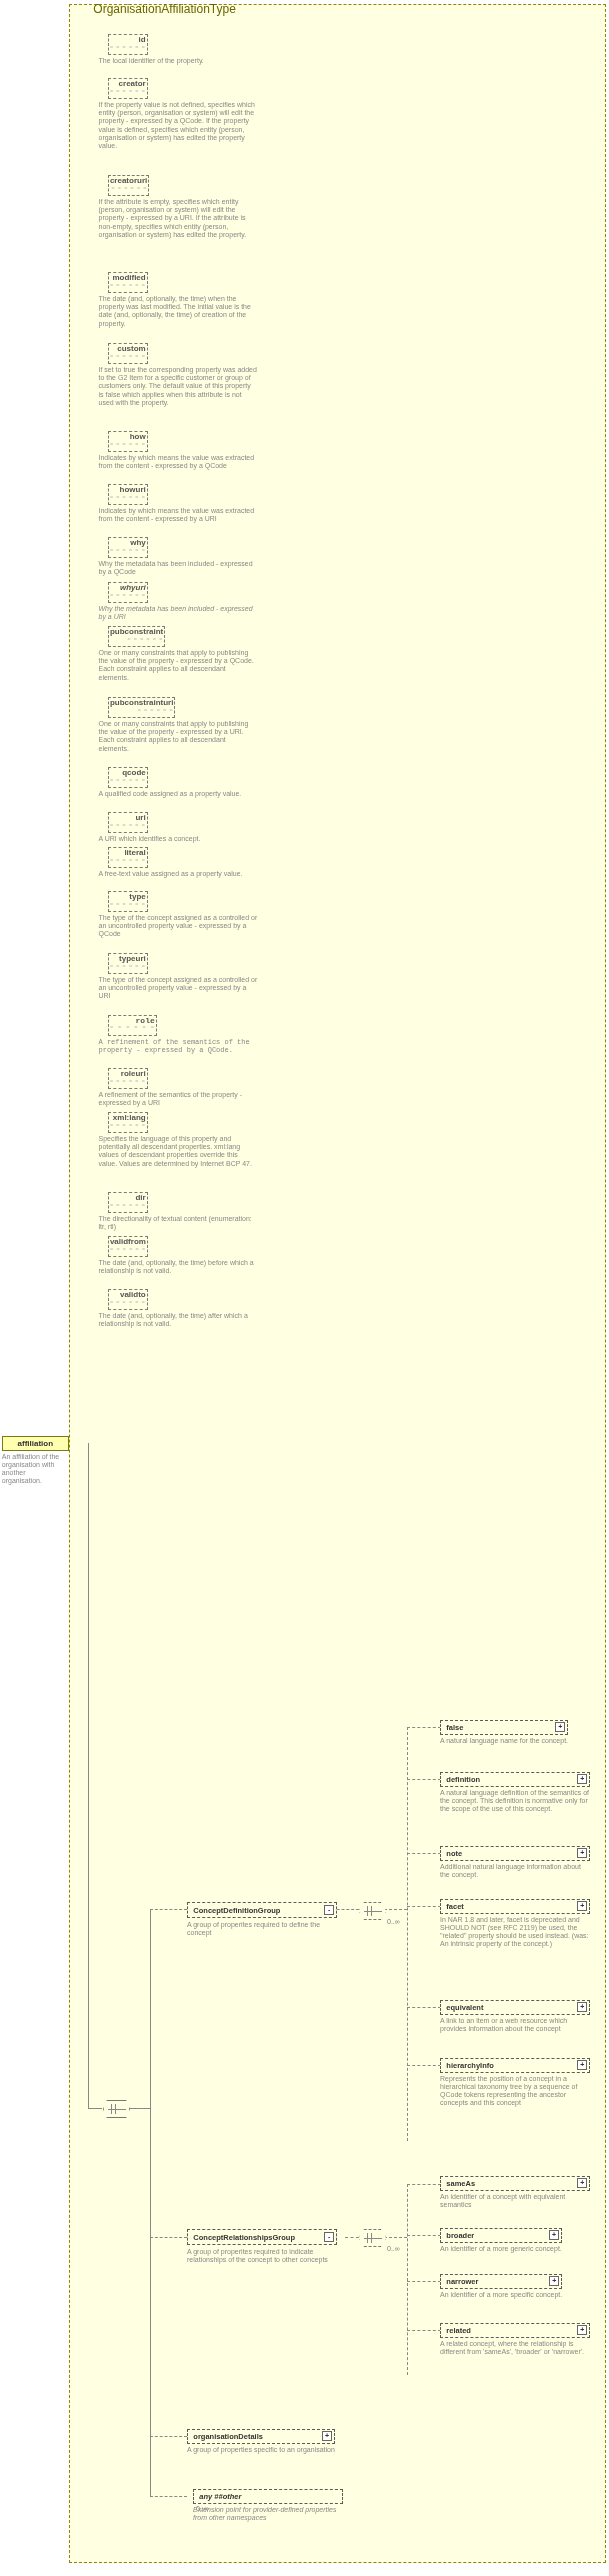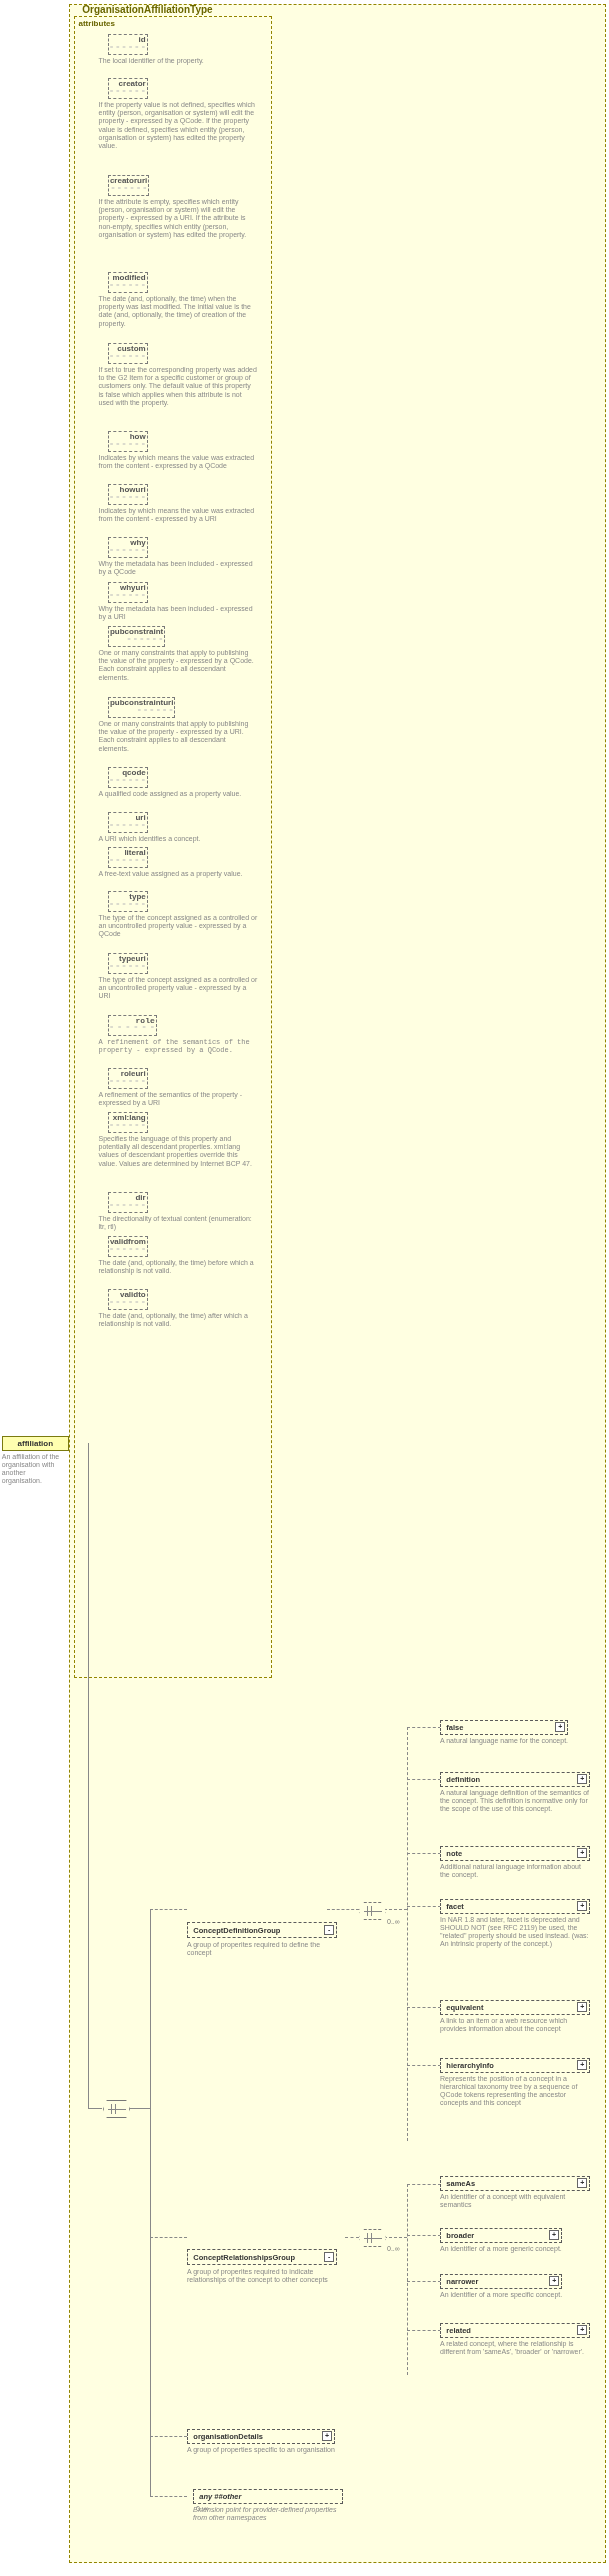--- a/index.html
+++ b/index.html
@@ -25,26 +25,26 @@
     width: 537px;
     height: 2559px;
     border: 0.9px dashed #928400;
     box-sizing: border-box;
     background: #FFFFE1;
     z-index: 1;
   }
   .outer-box .title-tab {
     position: absolute;
     top: -0.9px;
-    left: 7px;
+    left: 18px;
     height: 11.5px;
     line-height: 11.5px;
     padding: 0 5.3px;
-    font-weight: bold;
-    font-size: 10px;
+    font-weight: normal;
+    font-size: 12px;
     color: #6a6600;
   }
 
   
   .attrs-box {
     position: absolute;
     left: 74px;
     top: 16px;
     width: 198px;
     height: 1662px;
@@ -121,21 +121,20 @@
     font-size: 7px;
     color: #888;
     max-width: 65px;
     line-height: 1.15;
   }
 
   
   .grp-box {
     position: absolute;
     z-index: 4;
-    margin-top: 20px;
   }
   .grp-box .lbl {
     display: block;
     border: 1.3px dashed #5a5a5a;
     padding: 2.7px 17.7px 2.7px 5.3px;
     font-weight: bold;
     font-size: 7.5px;
     color: #333;
     background: #FFFFE1;
     white-space: nowrap;
@@ -257,23 +256,20 @@
 </style>
 </head>
 <body>
 
 <div class="canvas">
 
   <div class="outer-box">
     <span class="title-tab">OrganisationAffiliationType</span>
   </div>
 
-  <div class="attrs-box">
-    <span class="title-tab">attributes</span>
-  </div>
 
   <div class="main-element">
     <span class="lbl">affiliation</span>
     <div class="desc">An affiliation of the organisation with another organisation.</div>
   </div>
 
   <div class="hline" style="left:53px; top:1443px; width:16px;"></div>
 
   <div class="conn" style="left:103px; top:2100px;">
       <div class="body"></div>
@@ -292,21 +288,21 @@
 
   <div id="attr-host">
       <div class="attr-item" style="top: 34px;"><span class="attr-label"><span class="fg">id</span><span class="eq-row">= = = = = =</span></span><div class="attr-desc">The local identifier of the property.</div></div>
       <div class="attr-item" style="top: 78px;"><span class="attr-label"><span class="fg">creator</span><span class="eq-row">= = = = = =</span></span><div class="attr-desc">If the property value is not defined, specifies which entity (person, organisation or system) will edit the property - expressed by a QCode. If the property value is defined, specifies which entity (person, organisation or system) has edited the property value.</div></div>
       <div class="attr-item" style="top: 175px;"><span class="attr-label"><span class="fg">creatoruri</span><span class="eq-row">= = = = = =</span></span><div class="attr-desc">If the attribute is empty, specifies which entity (person, organisation or system) will edit the property - expressed by a URI. If the attribute is non-empty, specifies which entity (person, organisation or system) has edited the property.</div></div>
       <div class="attr-item" style="top: 272px;"><span class="attr-label"><span class="fg">modified</span><span class="eq-row">= = = = = =</span></span><div class="attr-desc">The date (and, optionally, the time) when the property was last modified. The initial value is the date (and, optionally, the time) of creation of the property.</div></div>
       <div class="attr-item" style="top: 343px;"><span class="attr-label"><span class="fg">custom</span><span class="eq-row">= = = = = =</span></span><div class="attr-desc">If set to true the corresponding property was added to the G2 Item for a specific customer or group of customers only. The default value of this property is false which applies when this attribute is not used with the property.</div></div>
       <div class="attr-item" style="top: 431px;"><span class="attr-label"><span class="fg">how</span><span class="eq-row">= = = = = =</span></span><div class="attr-desc">Indicates by which means the value was extracted from the content - expressed by a QCode</div></div>
       <div class="attr-item" style="top: 484px;"><span class="attr-label"><span class="fg">howuri</span><span class="eq-row">= = = = = =</span></span><div class="attr-desc">Indicates by which means the value was extracted from the content - expressed by a URI</div></div>
       <div class="attr-item" style="top: 537px;"><span class="attr-label"><span class="fg">why</span><span class="eq-row">= = = = = =</span></span><div class="attr-desc">Why the metadata has been included - expressed by a QCode</div></div>
-      <div class="attr-item" style="top: 582px;"><span class="attr-label"><span class="fg">whyuri</span><span class="eq-row">= = = = = =</span></span><div class="attr-desc">Why the metadata has been included - expressed by a URI</div></div>
+      <div class="attr-item" style="top: 582px; font-style: italic;"><span class="attr-label"><span class="fg">whyuri</span><span class="eq-row">= = = = = =</span></span><div class="attr-desc">Why the metadata has been included - expressed by a URI</div></div>
       <div class="attr-item" style="top: 626px;"><span class="attr-label"><span class="fg">pubconstraint</span><span class="eq-row">= = = = = =</span></span><div class="attr-desc">One or many constraints that apply to publishing the value of the property - expressed by a QCode. Each constraint applies to all descendant elements.</div></div>
       <div class="attr-item" style="top: 697px;"><span class="attr-label"><span class="fg">pubconstrainturi</span><span class="eq-row">= = = = = =</span></span><div class="attr-desc">One or many constraints that apply to publishing the value of the property - expressed by a URI. Each constraint applies to all descendant elements.</div></div>
       <div class="attr-item" style="top: 767px;"><span class="attr-label"><span class="fg">qcode</span><span class="eq-row">= = = = = =</span></span><div class="attr-desc">A qualified code assigned as a property value.</div></div>
       <div class="attr-item" style="top: 812px;"><span class="attr-label"><span class="fg">uri</span><span class="eq-row">= = = = = =</span></span><div class="attr-desc">A URI which identifies a concept.</div></div>
       <div class="attr-item" style="top: 847px;"><span class="attr-label"><span class="fg">literal</span><span class="eq-row">= = = = = =</span></span><div class="attr-desc">A free-text value assigned as a property value.</div></div>
       <div class="attr-item" style="top: 891px;"><span class="attr-label"><span class="fg">type</span><span class="eq-row">= = = = = =</span></span><div class="attr-desc">The type of the concept assigned as a controlled or an uncontrolled property value - expressed by a QCode</div></div>
       <div class="attr-item" style="top: 953px;"><span class="attr-label"><span class="fg">typeuri</span><span class="eq-row">= = = = = =</span></span><div class="attr-desc">The type of the concept assigned as a controlled or an uncontrolled property value - expressed by a URI</div></div>
       <div class="attr-item" style="top: 1015px; font-family: Liberation Mono, monospace;"><span class="attr-label"><span class="fg">role</span><span class="eq-row">= = = = = =</span></span><div class="attr-desc">A refinement of the semantics of the property - expressed by a QCode.</div></div>
       <div class="attr-item" style="top: 1068px;"><span class="attr-label"><span class="fg">roleuri</span><span class="eq-row">= = = = = =</span></span><div class="attr-desc">A refinement of the semantics of the property - expressed by a URI</div></div>
       <div class="attr-item" style="top: 1112px;"><span class="attr-label"><span class="fg">xml:lang</span><span class="eq-row">= = = = = =</span></span><div class="attr-desc">Specifies the language of this property and potentially all descendant properties. xml:lang values of descendant properties override this value. Values are determined by Internet BCP 47.</div></div>

